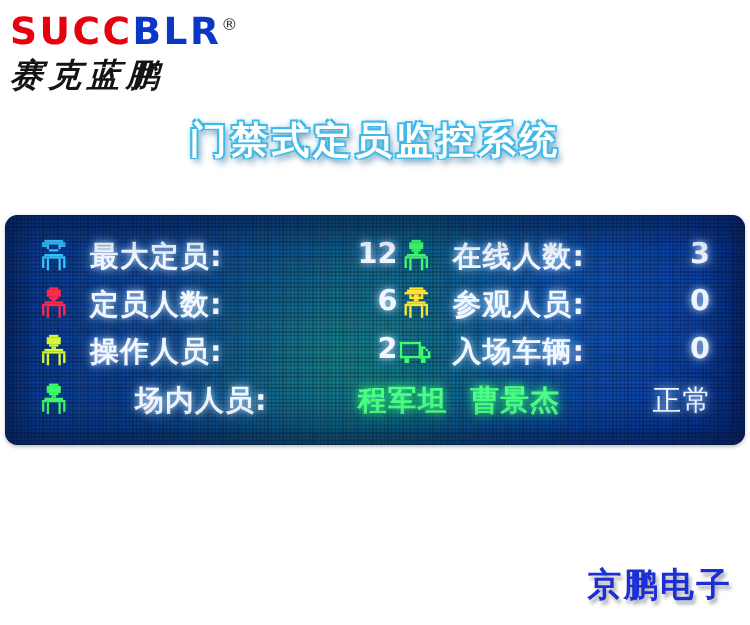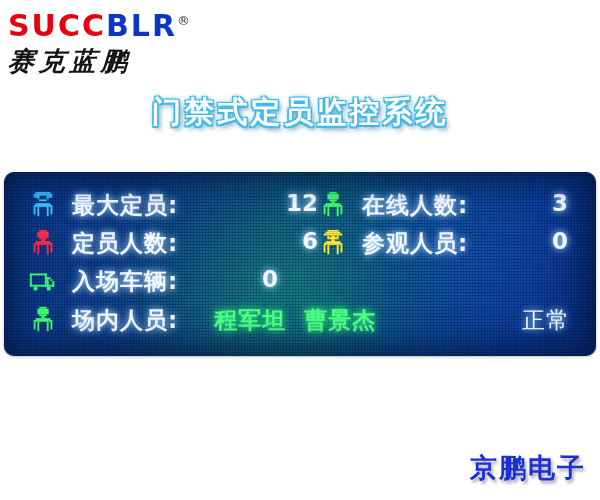--- a/index.html
+++ b/index.html
@@ -152,21 +152,21 @@
     font-size: 23px;
     color: #f2f7ff;
     text-shadow: 0 0 6px rgba(190,225,255,0.85), 0 0 12px rgba(120,190,255,0.6);
     text-align: right;
     white-space: nowrap;
     flex: 0 0 auto;
     min-width: 34px;
   }
 
   
-  .led-row.names { height: 40px; }
+  .led-row.names { height: 40px; gap: 36px; }
   .names-list {
     font-family: "DejaVu Sans", "Liberation Sans", sans-serif;
     font-weight: bold;
     font-size: 23px;
     letter-spacing: 1px;
     color: #4dff84;
     text-shadow: 0 0 7px rgba(60,255,130,0.9), 0 0 15px rgba(30,220,110,0.6);
     white-space: nowrap;
     margin-left: 36px;
   }
@@ -300,20 +300,40 @@
             <rect x="5" y="9" width="1" height="5"></rect>
               <rect x="10" y="9" width="1" height="5"></rect>
           </g>
         </svg>
         <span class="led-label">参观人员:</span>
         <span class="led-value">0</span>
       </div>
     </div>
 
     <div class="led-row">
+      <div class="led-col left">
+        <svg class="led-icon" viewBox="0 0 16 16">
+          <g fill="#d8f93a">
+            <rect x="6" y="1" width="4" height="1"></rect>
+              <rect x="5" y="2" width="6" height="3"></rect>
+            <rect x="6" y="5" width="4" height="1"></rect>
+              <rect x="7" y="6" width="2" height="1"></rect>
+            <rect x="4" y="7" width="8" height="1"></rect>
+            <rect x="3" y="8" width="2" height="1"></rect>
+              <rect x="11" y="8" width="2" height="1"></rect>
+            <rect x="3" y="9" width="1" height="4"></rect>
+              <rect x="12" y="9" width="1" height="4"></rect>
+            <rect x="5" y="8" width="6" height="1"></rect>
+            <rect x="5" y="9" width="1" height="5"></rect>
+              <rect x="10" y="9" width="1" height="5"></rect>
+          </g>
+        </svg>
+        <span class="led-label">操作人员:</span>
+        <span class="led-value">2</span>
+      </div>
       <div class="led-col right">
         <svg class="led-icon" viewBox="0 0 16 16">
           <g fill="#3dfc6e">
             <rect x="1" y="4" width="9" height="1"></rect>
             <rect x="1" y="4" width="1" height="7"></rect>
             <rect x="9" y="4" width="1" height="7"></rect>
             <rect x="1" y="10" width="13" height="1"></rect>
             <rect x="10" y="6" width="2" height="1"></rect>
             <rect x="12" y="7" width="1" height="1"></rect>
             <rect x="13" y="8" width="1" height="3"></rect>

